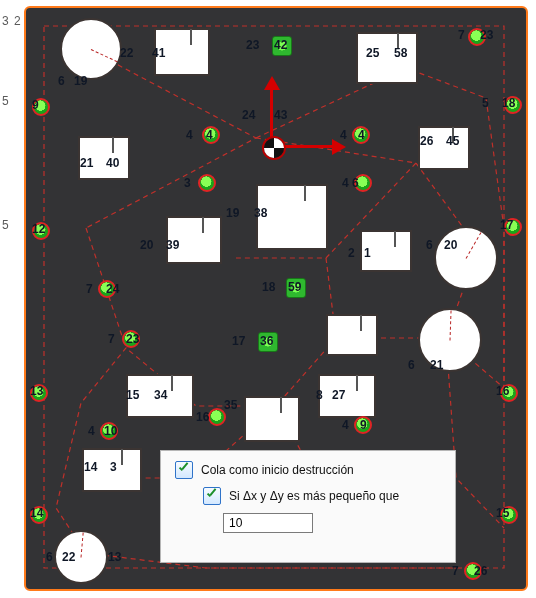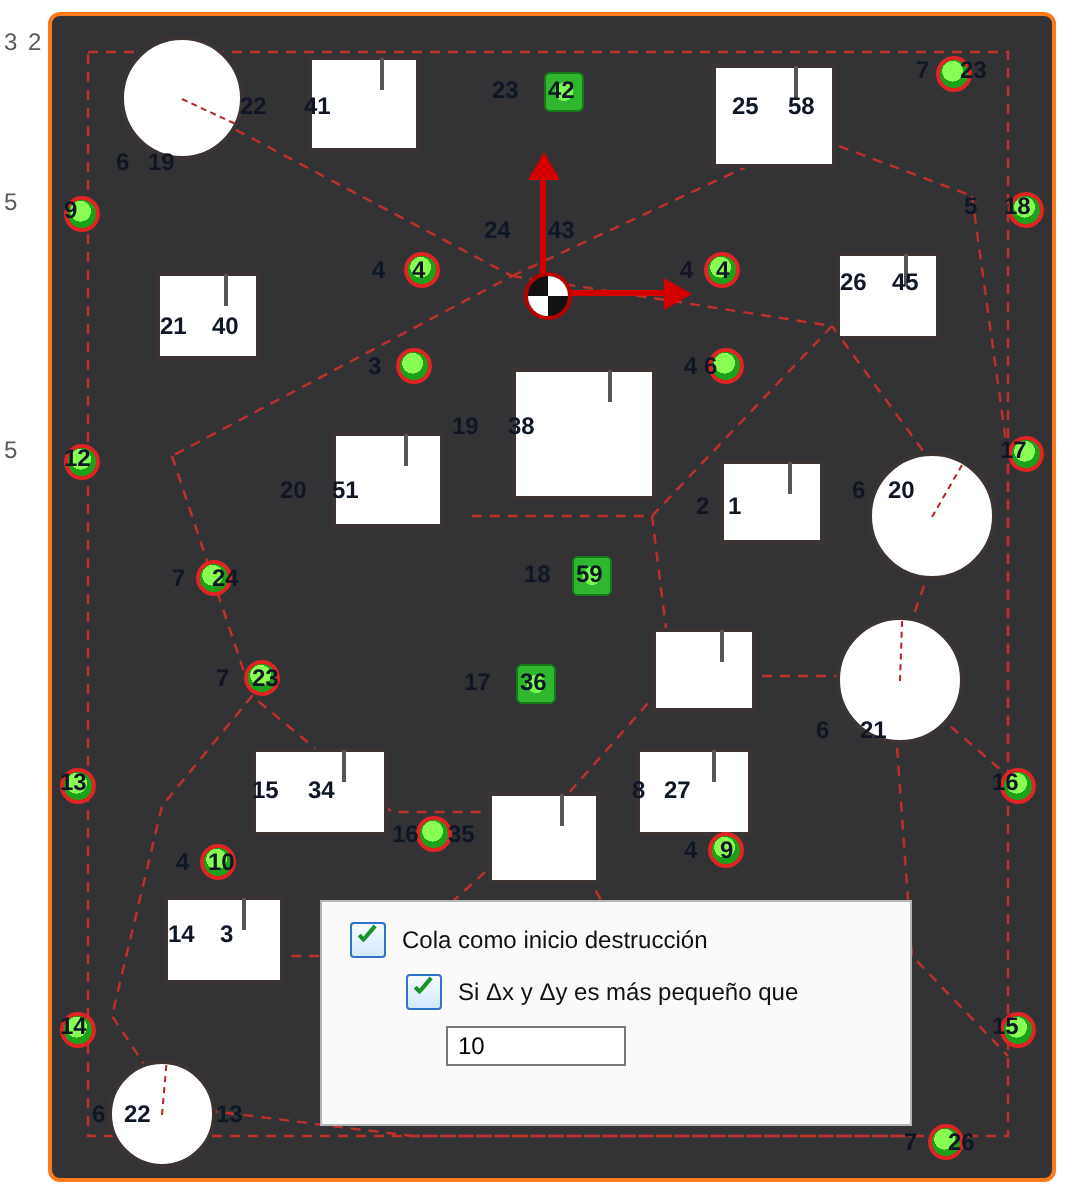--- a/index.html
+++ b/index.html
@@ -181,21 +181,21 @@
     <div class="num" style="left:54px;top:148px">21</div>
     <div class="num" style="left:80px;top:148px">40</div>
     <div class="num" style="left:158px;top:168px">3</div>
     <div class="num" style="left:316px;top:168px">4 6</div>
 
     <div class="num" style="left:6px;top:214px">12</div>
     <div class="num" style="left:200px;top:198px">19</div>
     <div class="num" style="left:228px;top:198px">38</div>
     <div class="num" style="left:474px;top:210px">17</div>
     <div class="num" style="left:114px;top:230px">20</div>
-    <div class="num" style="left:140px;top:230px">51</div>
+    <div class="num" style="left:140px;top:230px">39</div>
     <div class="num" style="left:322px;top:238px">2</div>
     <div class="num" style="left:338px;top:238px">1</div>
     <div class="num" style="left:400px;top:230px">6</div>
     <div class="num" style="left:418px;top:230px">20</div>
 
     <div class="num" style="left:60px;top:274px">7</div>
     <div class="num" style="left:80px;top:274px">24</div>
     <div class="num" style="left:236px;top:272px">18</div>
     <div class="num" style="left:262px;top:272px">59</div>
 
@@ -209,21 +209,21 @@
     <div class="num" style="left:4px;top:376px">13</div>
     <div class="num" style="left:100px;top:380px">15</div>
     <div class="num" style="left:128px;top:380px">34</div>
     <div class="num" style="left:290px;top:380px">8</div>
     <div class="num" style="left:306px;top:380px">27</div>
     <div class="num" style="left:470px;top:376px">16</div>
 
     <div class="num" style="left:62px;top:416px">4</div>
     <div class="num" style="left:78px;top:416px">10</div>
     <div class="num" style="left:170px;top:402px">16</div>
-    <div class="num" style="left:198px;top:402px">35</div>
+    <div class="num" style="left:198px;top:390px">35</div>
     <div class="num" style="left:316px;top:410px">4</div>
     <div class="num" style="left:334px;top:410px">9</div>
 
     <div class="num" style="left:58px;top:452px">14</div>
     <div class="num" style="left:84px;top:452px">3</div>
 
     <div class="num" style="left:4px;top:498px">14</div>
     <div class="num" style="left:470px;top:498px">15</div>
     <div class="num" style="left:20px;top:542px">6</div>
     <div class="num" style="left:36px;top:542px">22</div>

